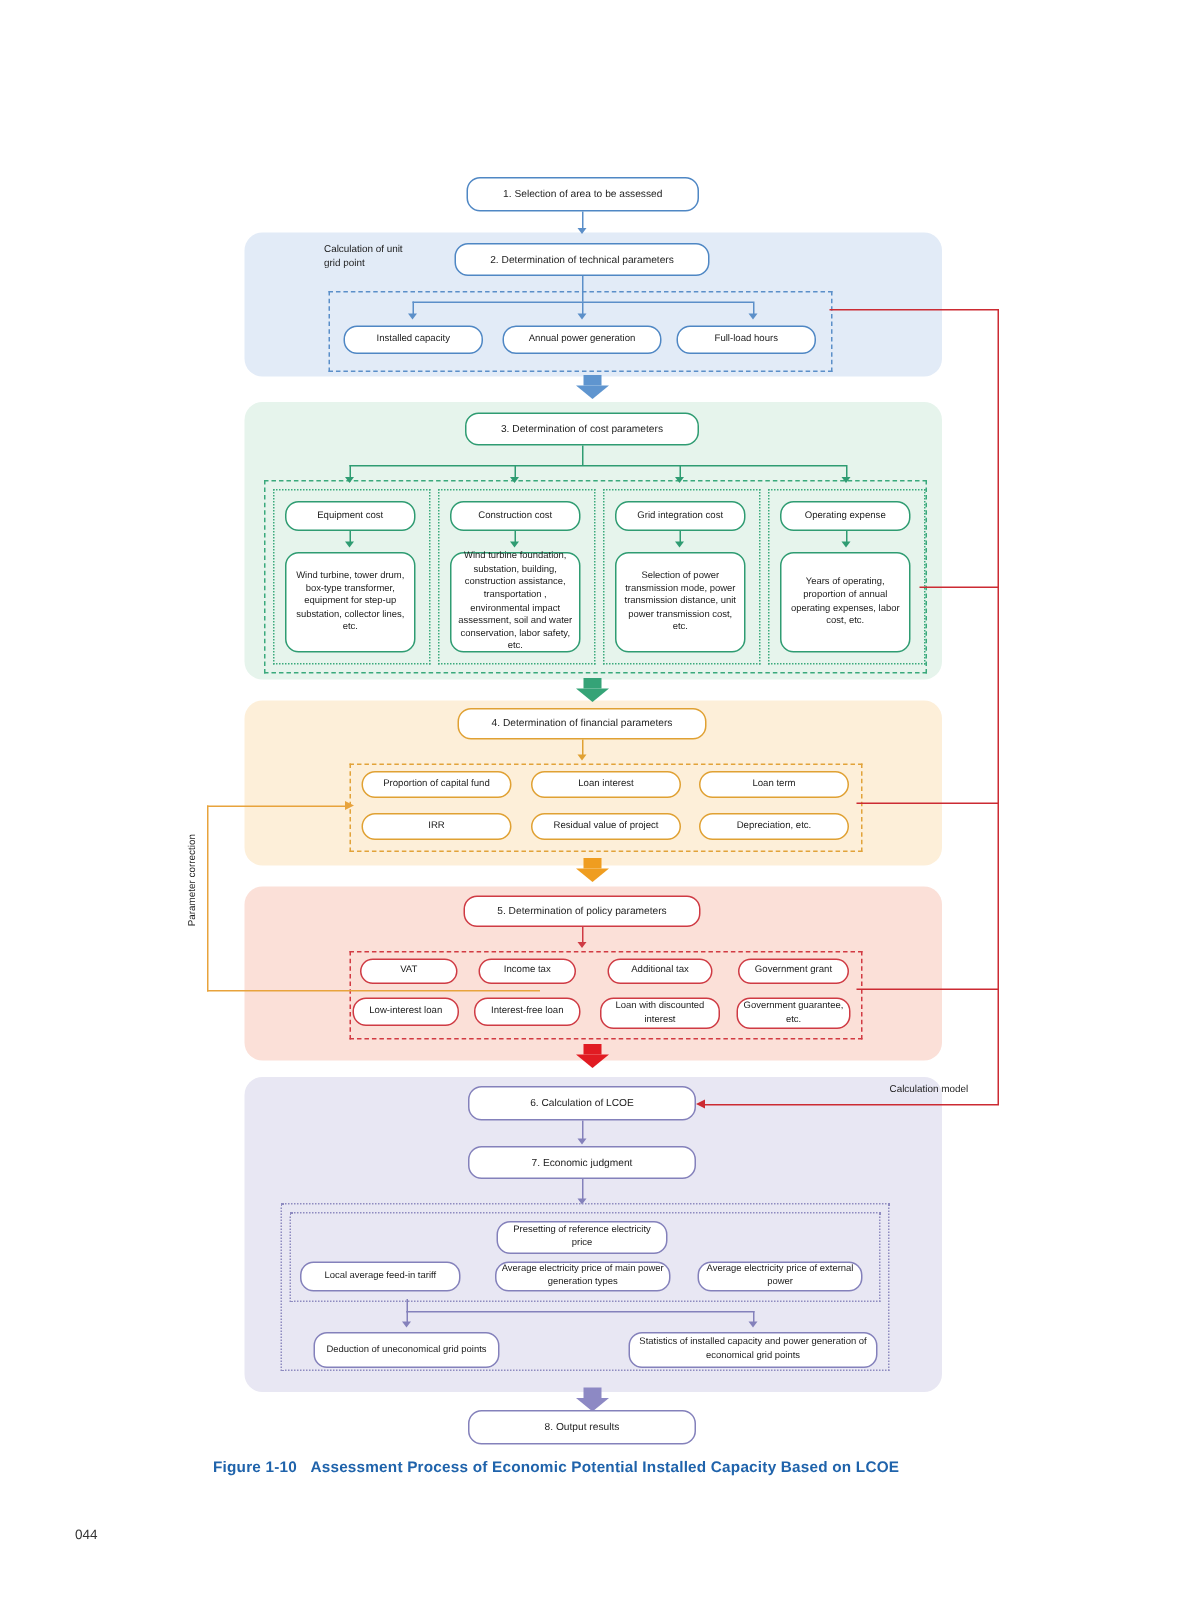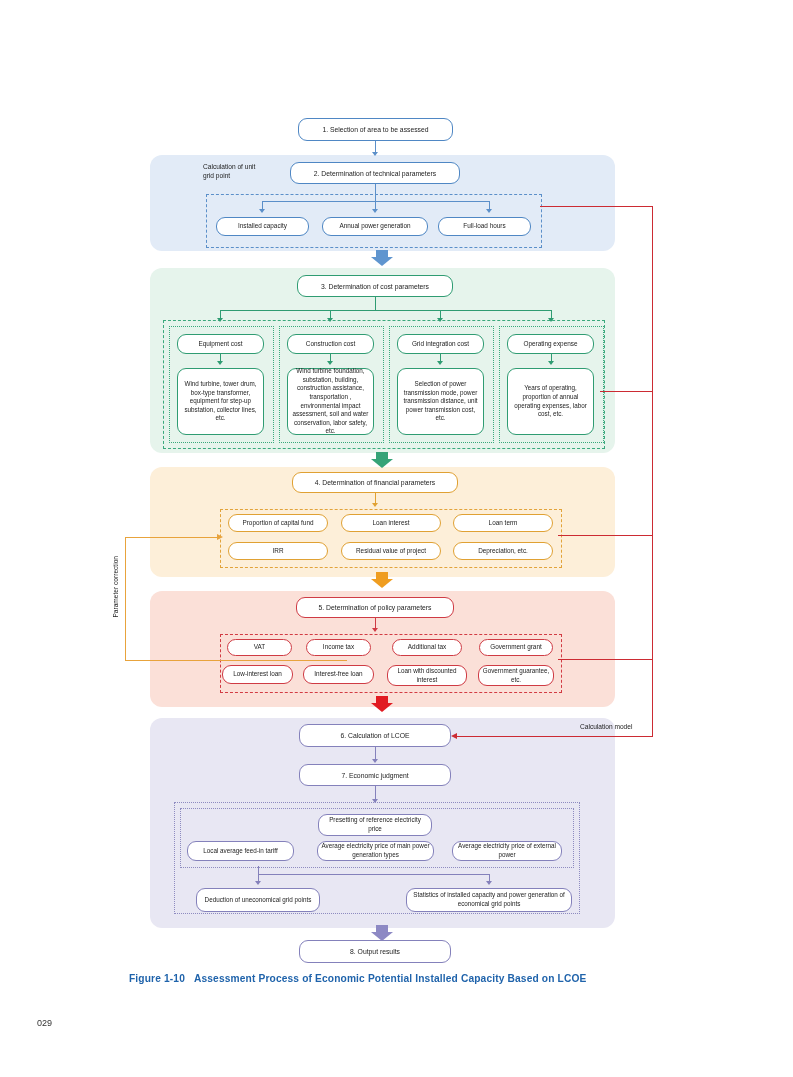--- a/index.html
+++ b/index.html
@@ -2,21 +2,21 @@
 <html><head>
 <meta charset="utf-8">
 <style>
   html,body{margin:0;padding:0;}
   body{
     width:793px;height:1077px;background:#ffffff;
     font-family:"Liberation Sans","DejaVu Sans",sans-serif;
     position:relative;overflow:hidden;
     -webkit-font-smoothing:antialiased;
   }
-  #stage{position:absolute;left:0;top:0;width:771px;height:1077px;}
+  #stage{position:absolute;left:13px;top:0;width:771px;height:1077px;}
 
   
   .panel{position:absolute;border-radius:12px;}
   .panel-blue  {background:#e2ebf7;}
   .panel-green {background:#e6f4ec;}
   .panel-orange{background:#fdefd9;}
   .panel-red   {background:#fbe0d8;}
   .panel-purple{background:#e8e7f3;}
 
   
@@ -263,15 +263,15 @@
 
   <div class="ln lv c-orangeline" style="left:125px;top:537px;height:124px;"></div>
   <div class="ln lh c-orangeline" style="left:125px;top:660px;width:222px;"></div>
   <div class="ln lh c-orangeline" style="left:125px;top:537px;width:93px;"></div>
   <div class="ah ah-right" style="left:217px;top:534px;"></div>
   <div class="lbl-vert" style="left:112px;top:556px;">Parameter correction</div>
 
   <div class="caption" style="left:129px;top:973px;">
     <span>Figure 1-10</span>&nbsp;&nbsp;&nbsp;<span>Assessment Process of Economic Potential Installed Capacity Based on LCOE</span>
   </div>
-  <div class="folio" style="left:37px;top:1018px;">029</div>
+  <div class="folio" style="left:37px;top:1018px;">044</div>
 
 </div>
 
 </body></html>

